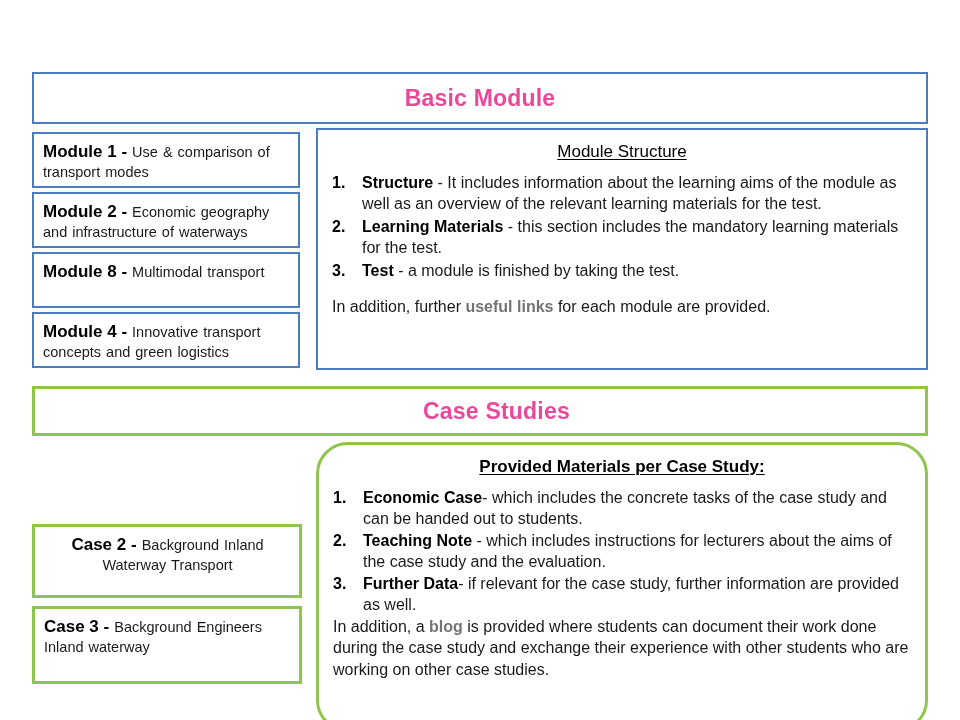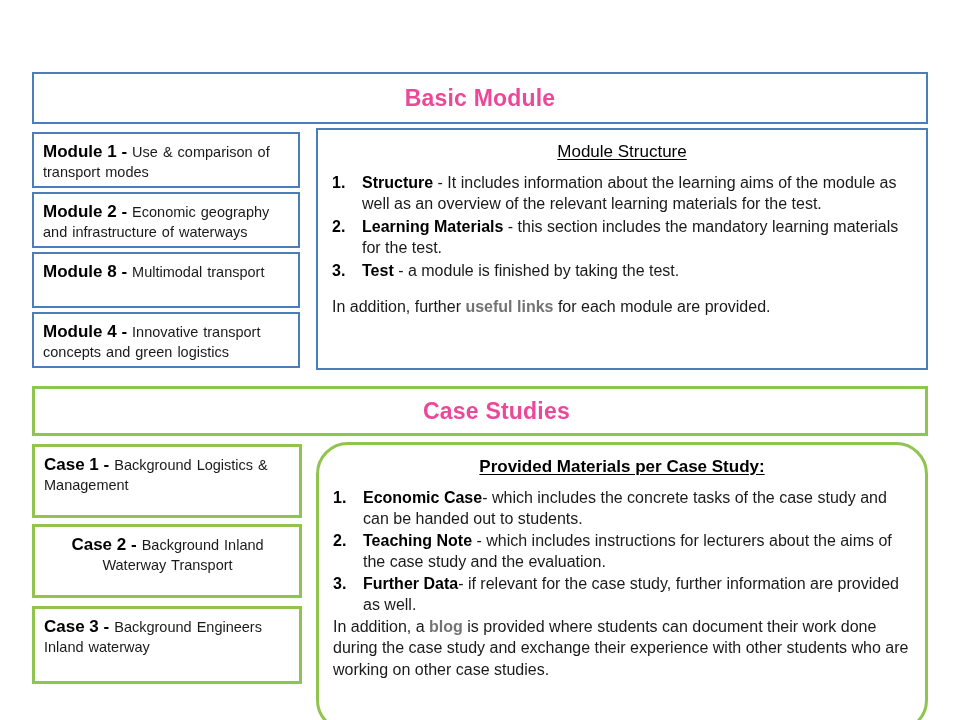--- a/index.html
+++ b/index.html
@@ -161,23 +161,20 @@
       <li><span class="strong">Test</span><span> - a module is finished by taking the test.</span></li>
     </ol>
     <div class="spacer-line"></div>
     <div class="panel-note"><span>In addition, further </span><span class="strong">useful links</span><span> for each module are provided.</span></div>
   </div>
 
   <div class="box green-box banner" id="case-banner">
     <div class="banner-title">Case Studies</div>
   </div>
 
-  <div class="box green-box item-box" id="case-1">
-    <div class="item-text"><span class="lead">Case 1 -</span><span> Background Logistics &amp; Management</span></div>
-  </div>
 
   <div class="box green-box item-box" id="case-2">
     <div class="item-text"><span class="lead">Case 2 -</span><span> Background Inland Waterway Transport</span></div>
   </div>
 
   <div class="box green-box item-box" id="case-3">
     <div class="item-text"><span class="lead">Case 3 -</span><span> Background Engineers Inland  waterway</span></div>
   </div>
 
   <div class="box green-box panel" id="case-materials-panel">

